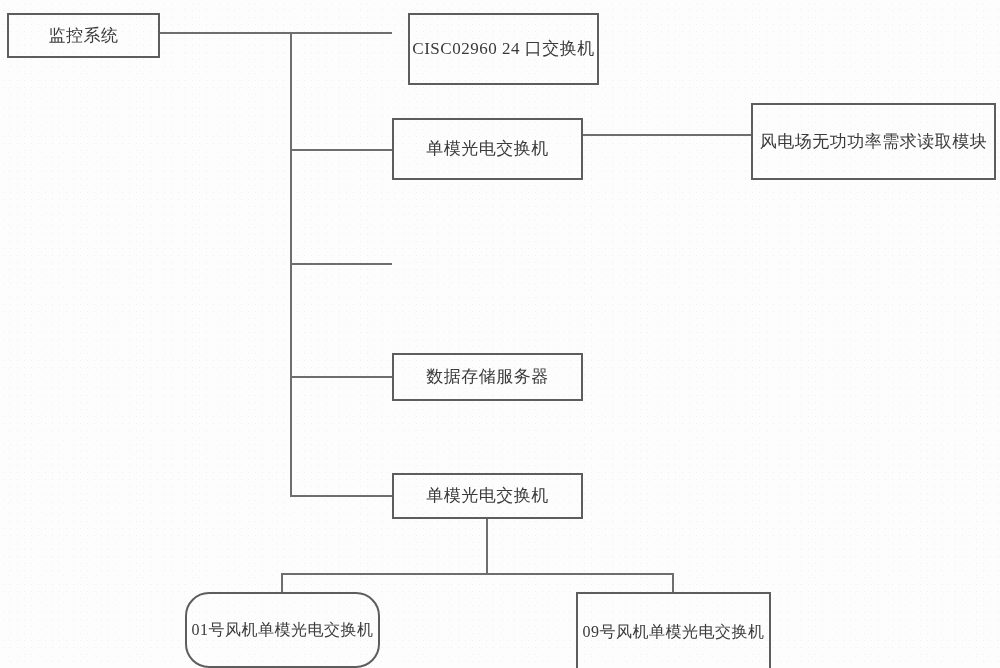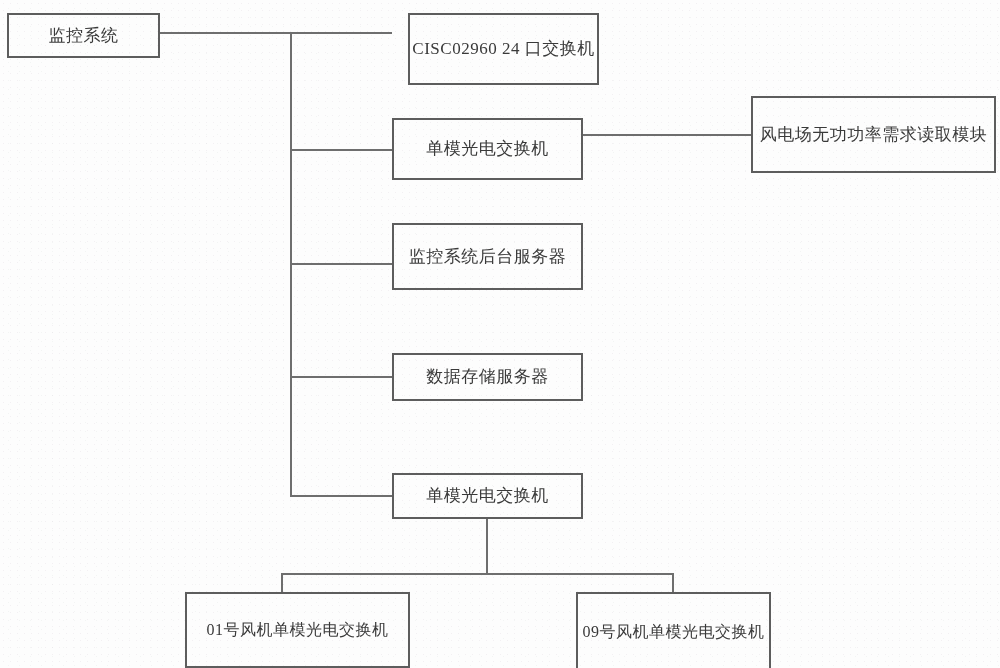--- a/index.html
+++ b/index.html
@@ -91,37 +91,34 @@
   </div>
 
   <div class="node" style="left:392px; top:13px; width:191px; height:72px;margin-left:16px;">
     <span class="txt lbl-cn">CISC02960 24 口交换机</span>
   </div>
 
   <div class="node" style="left:392px; top:118px; width:191px; height:62px;">
     <span class="txt lbl-cn">单模光电交换机</span>
   </div>
 
-  <div class="node" style="left:751px; top:96px; width:245px; height:77px;">
+  <div class="node" style="left:751px; top:103px; width:245px; height:77px;">
     <span class="txt lbl-cn">风电场无功功率需求读取模块</span>
   </div>
 
-  <div class="node" style="left:392px; top:223px; width:191px; height:67px;">
-    <span class="txt lbl-cn">监控系统后台服务器</span>
-  </div>
 
   <div class="node" style="left:392px; top:473px; width:191px; height:46px;">
     <span class="txt lbl-cn">单模光电交换机</span>
   </div>
 
   <div class="node" style="left:392px; top:353px; width:191px; height:48px;">
     <span class="txt lbl-cn">数据存储服务器</span>
   </div>
 
-  <div class="node" style="left:185px; top:592px; width:225px; height:76px;">
+  <div class="node" style="left:185px; top:592px; width:195px; height:76px;border-radius:24px;">
     <span class="txt lbl-cn-sm">01号风机单模光电交换机</span>
   </div>
 
   <div class="node" style="left:576px; top:592px; width:195px; height:80px;">
     <span class="txt lbl-cn-sm">09号风机单模光电交换机</span>
   </div>
 
 </div>
 
 </body></html>

